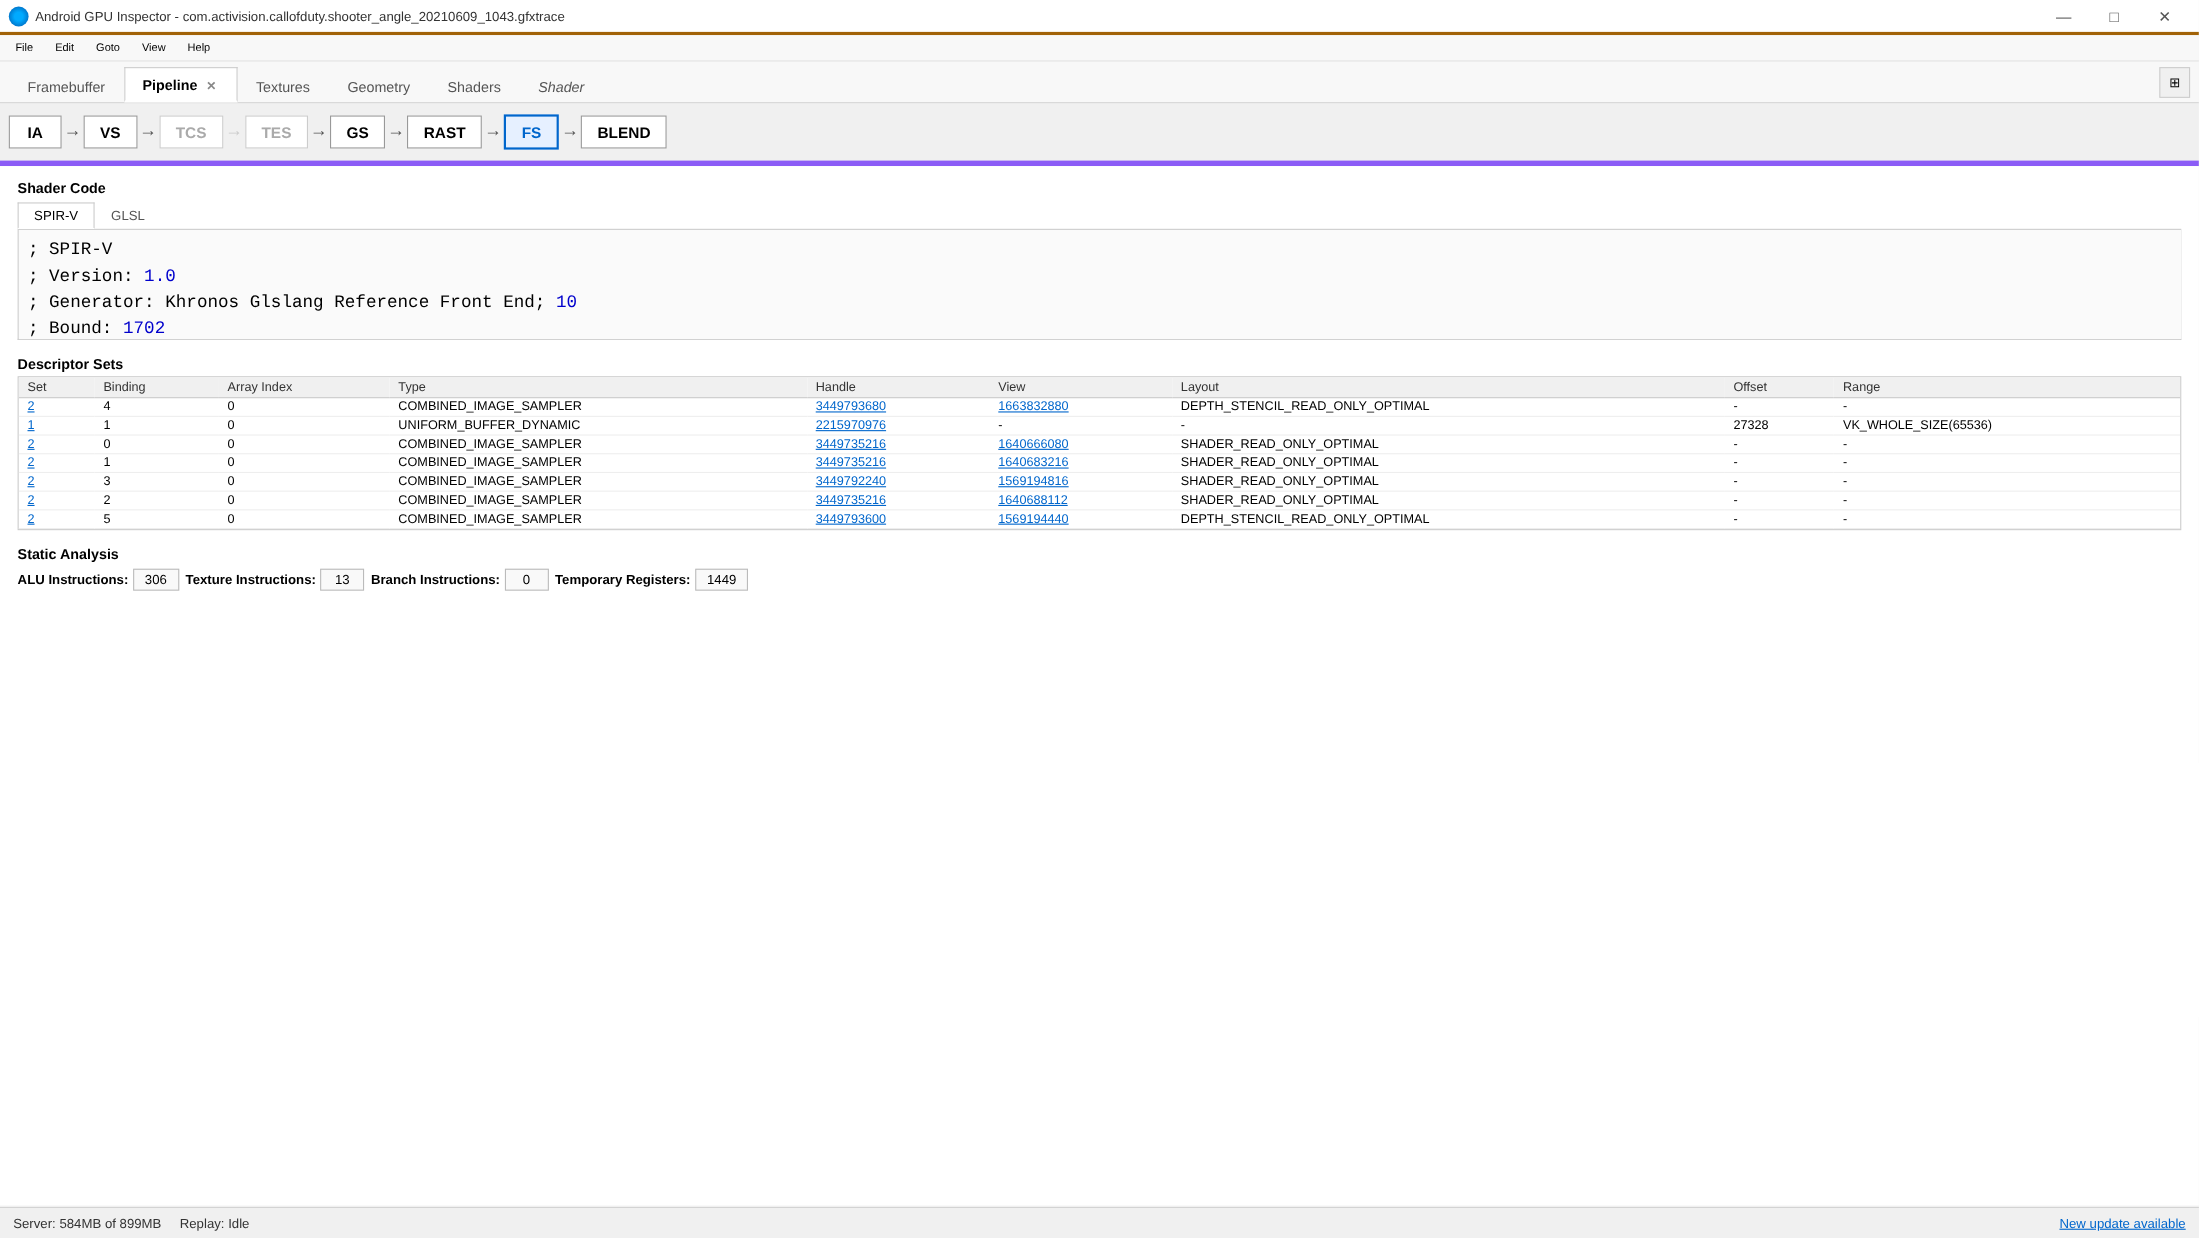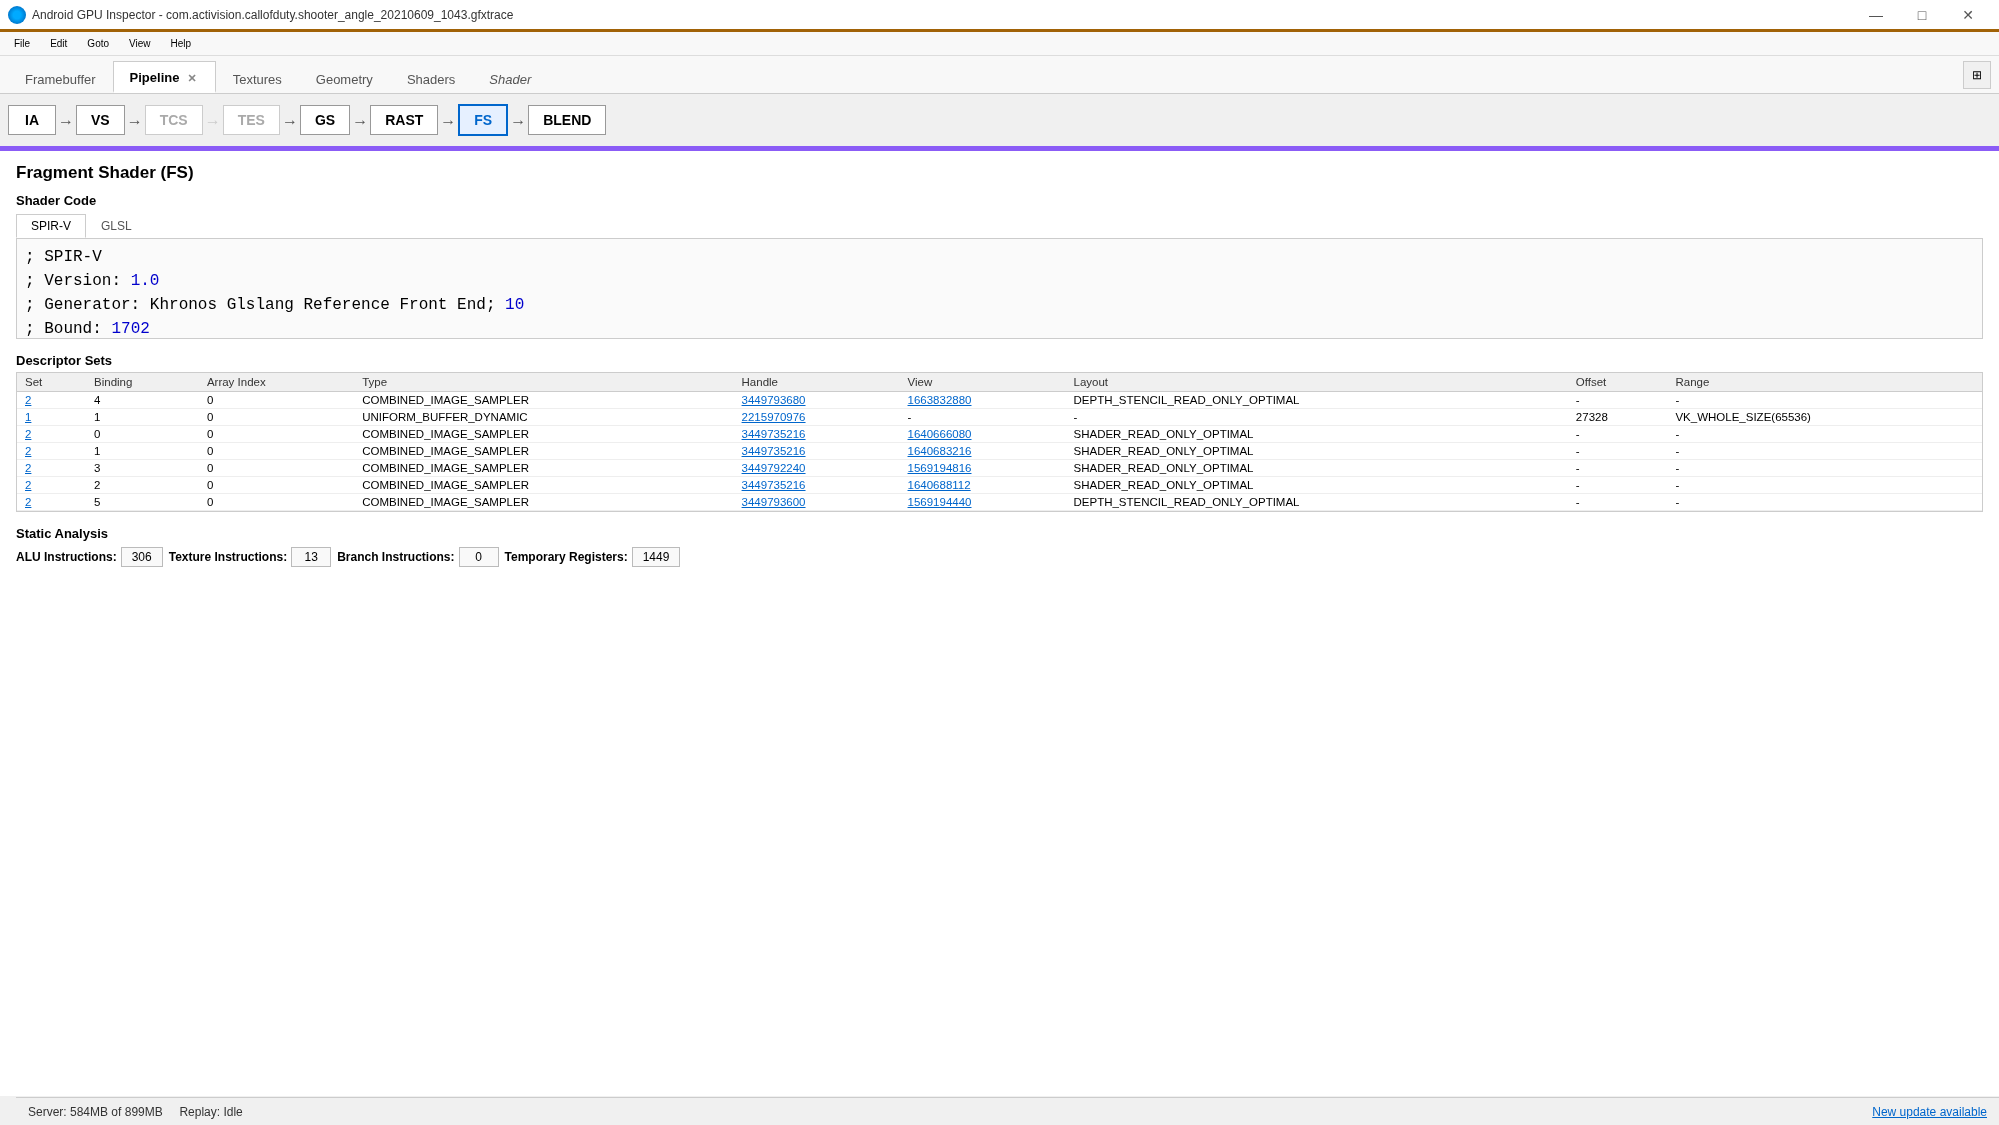--- a/index.html
+++ b/index.html
@@ -280,21 +280,21 @@
       padding: 2px 10px;
       font-size: 12px;
       min-width: 40px;
       text-align: center;
     }
 
     
     #status-bar {
       position: fixed;
       bottom: 0;
-      left: 16px;
+      left: 0;
       right: 0;
       height: 28px;
       background: #f0f0f0;
       border-top: 1px solid #ccc;
       display: flex;
       align-items: center;
       justify-content: space-between;
       padding: 0 12px;
       font-size: 12px;
       color: #333;
@@ -377,21 +377,20 @@
     <div class="stage-box">RAST</div>
     <span class="arrow">→</span>
     <div class="stage-box active">FS</div>
     <span class="arrow">→</span>
     <div class="stage-box">BLEND</div>
   </div>
 </div>
 
 <div id="main-content">
 
-  <div id="section-title">Fragment Shader (FS)</div>
 
   <div id="shader-code-label">Shader Code</div>
 
   <div id="code-tabs">
     <div class="code-tab active">SPIR-V</div>
     <div class="code-tab">GLSL</div>
   </div>
 
   <div id="code-block">
     <div class="code-line">; SPIR-V</div>

